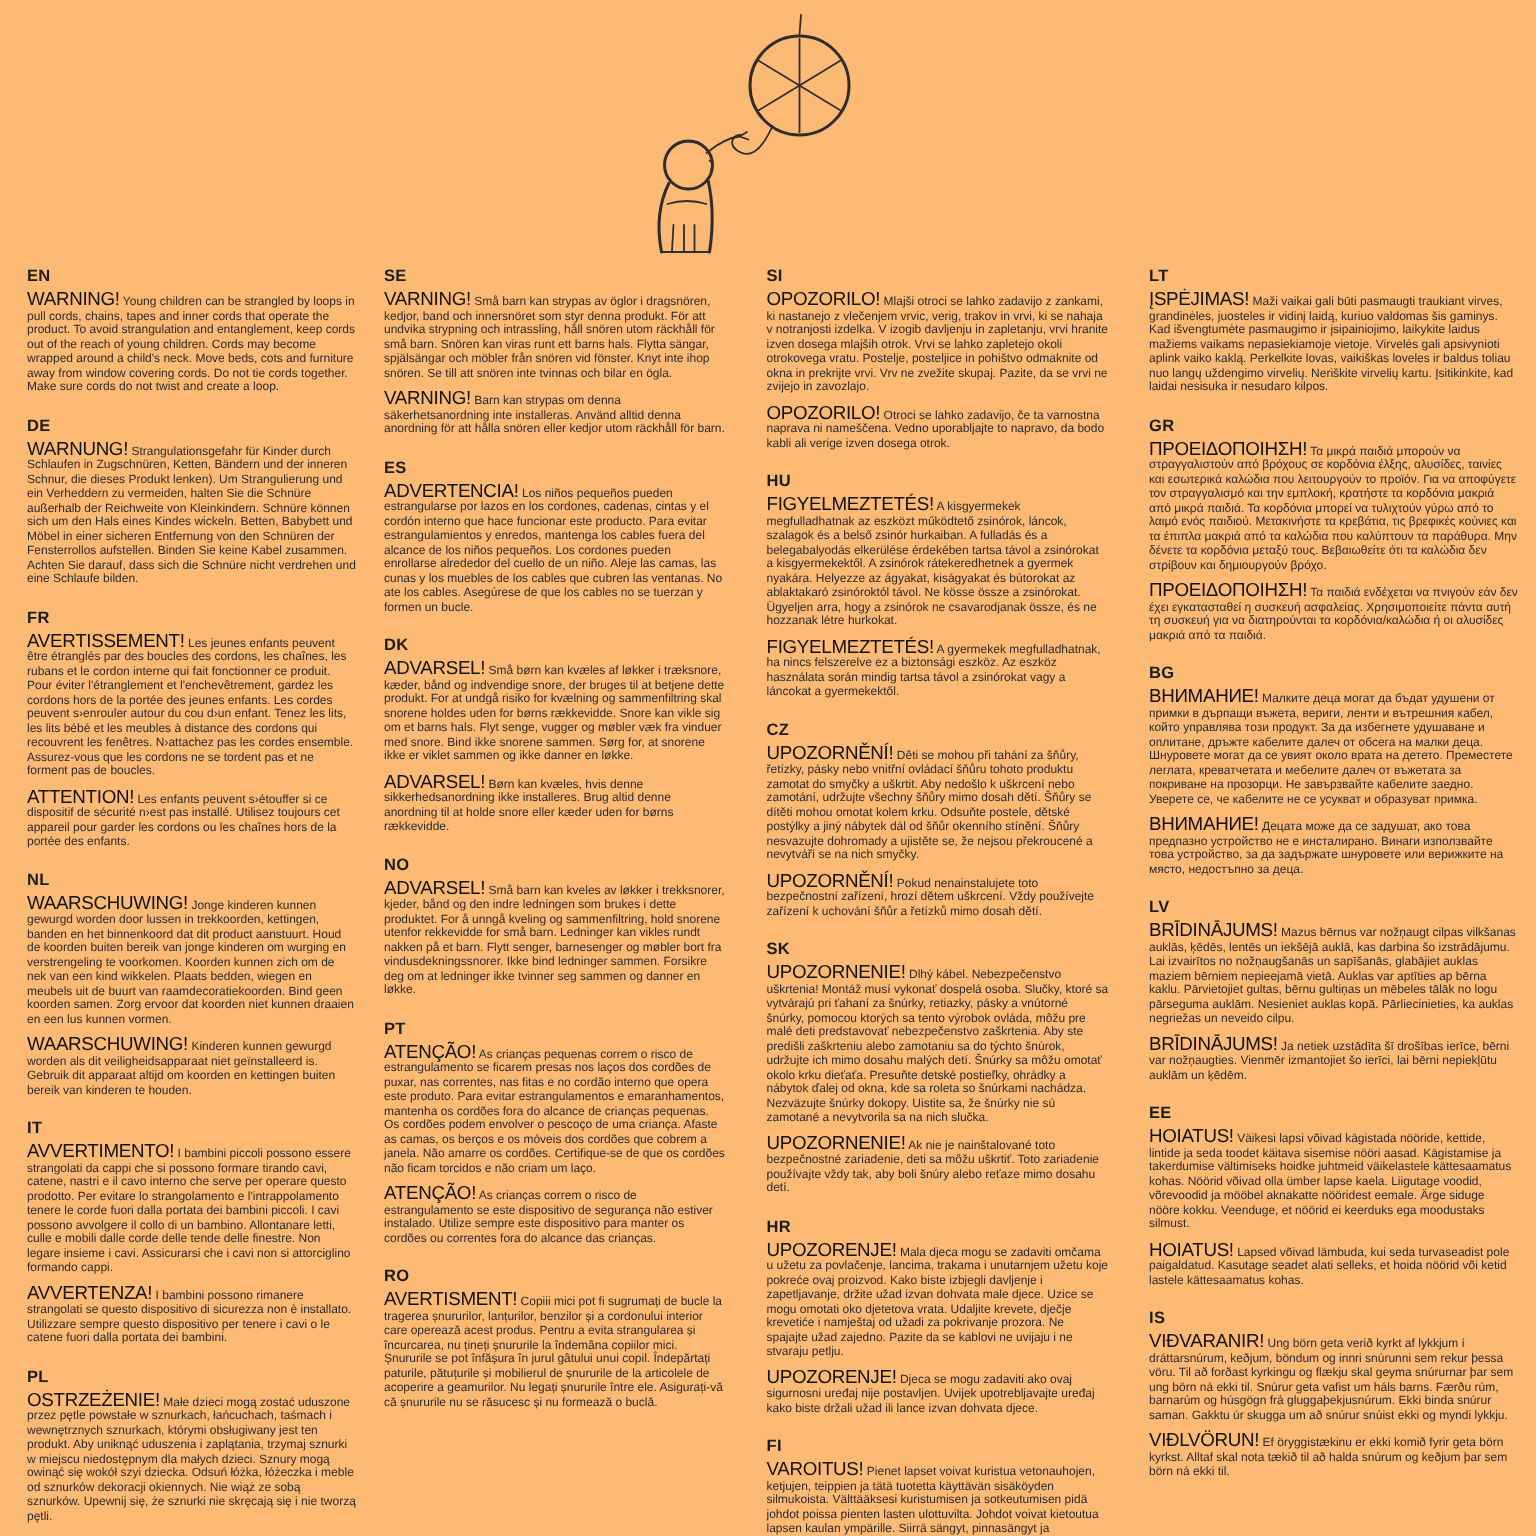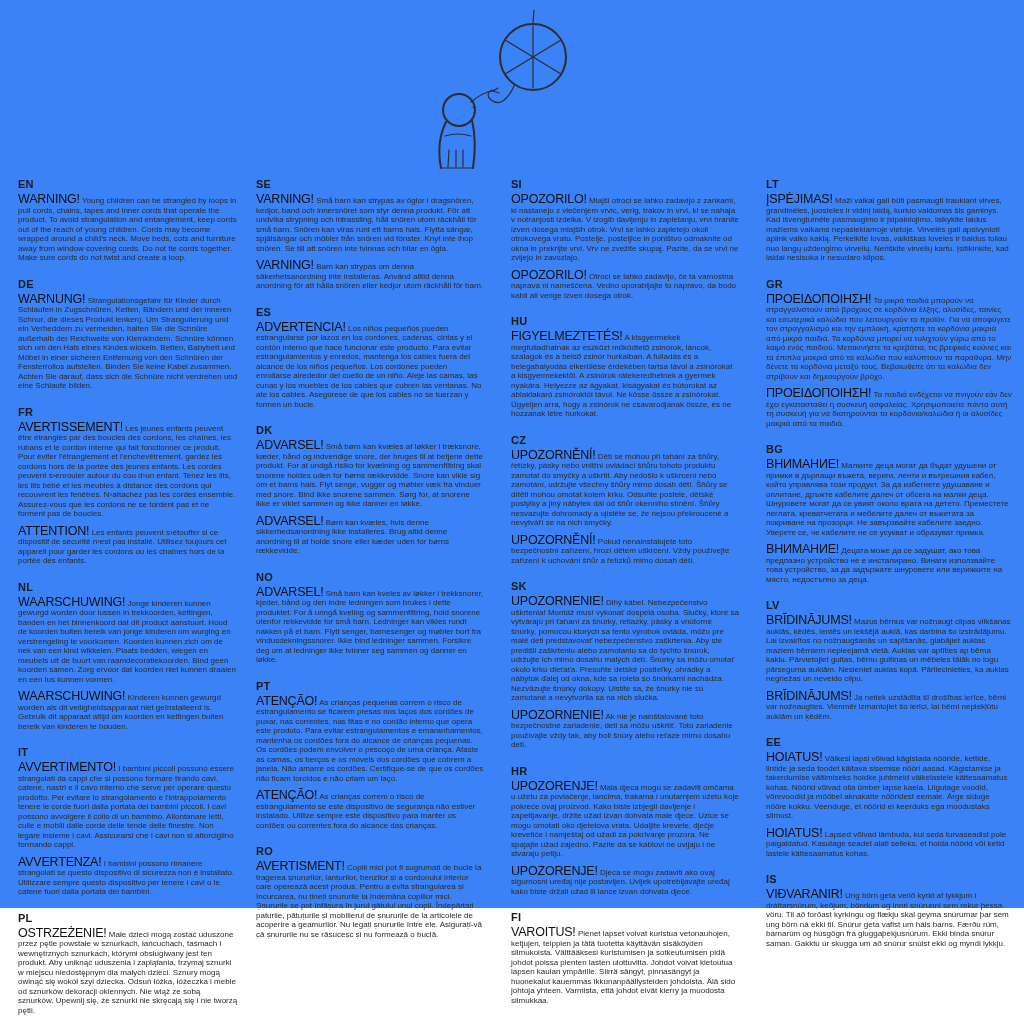--- a/index.html
+++ b/index.html
@@ -1,17 +1,17 @@
 <!DOCTYPE html>
 <html><head>
 <meta charset="utf-8">
 <style>
   html,body{margin:0;padding:0;width:1024px;height:1024px;background:#ffffff;overflow:hidden;}
   body{font-family:"Liberation Sans","DejaVu Sans",sans-serif;color:#1c1c1c;}
-  .sheet{position:relative;width:1024px;height:908px;background:#3b82f6;}
+  .sheet{position:relative;width:1024px;height:1024px;background:#fdba74;}
   .illus{position:absolute;left:415px;top:8px;width:185px;height:168px;}
   .col{position:absolute;top:178px;}
   .col1{left:18px;width:220px;}
   .col2{left:256px;width:228px;}
   .col3{left:511px;width:228px;}
   .col4{left:766px;width:246px;}
   .lang-section{margin:0 0 0 0;padding-top:9px;}
   .lang-section:first-child{padding-top:0;}
   .code{font-size:11px;font-weight:bold;margin:0 0 3px 0;letter-spacing:0.2px;}
   .para{margin:0 0 6px 0;font-size:8px;line-height:9.5px;color:#2a2a2a;text-align:left;}
@@ -107,20 +107,21 @@
     </div>
   <div class="col col3">
       <section class="lang-section">
         <div class="code">SI</div>
         <p class="para"><span class="head">OPOZORILO!</span> <span>Mlajši otroci se lahko zadavijo z zankami, ki nastanejo z vlečenjem vrvic, verig, trakov in vrvi, ki se nahaja v notranjosti izdelka. V izogib davljenju in zapletanju, vrvi hranite izven dosega mlajših otrok. Vrvi se lahko zapletejo okoli otrokovega vratu. Postelje, posteljice in pohištvo odmaknite od okna in prekrijte vrvi. Vrv ne zvežite skupaj. Pazite, da se vrvi ne zvijejo in zavozlajo.</span></p>
         <p class="para"><span class="head">OPOZORILO!</span> <span>Otroci se lahko zadavijo, če ta varnostna naprava ni nameščena. Vedno uporabljajte to napravo, da bodo kabli ali verige izven dosega otrok.</span></p>
       </section>
       <section class="lang-section">
         <div class="code">HU</div>
         <p class="para"><span class="head">FIGYELMEZTETÉS!</span> <span>A kisgyermekek megfulladhatnak az eszközt működtető zsinórok, láncok, szalagok és a belső zsinór hurkaiban. A fulladás és a belegabalyodás elkerülése érdekében tartsa távol a zsinórokat a kisgyermekektől. A zsinórok rátekeredhetnek a gyermek nyakára. Helyezze az ágyakat, kiságyakat és bútorokat az ablaktakaró zsinóroktól távol. Ne kösse össze a zsinórokat. Ügyeljen arra, hogy a zsinórok ne csavarodjanak össze, és ne hozzanak létre hurkokat.</span></p>
+        <p class="para"><span class="head">FIGYELMEZTETÉS!</span> <span>A gyermekek megfulladhatnak, ha nincs felszerelve ez a biztonsági eszköz. Az eszköz használata során mindig tartsa távol a zsinórokat vagy a láncokat a gyermekektől.</span></p>
       </section>
       <section class="lang-section">
         <div class="code">CZ</div>
         <p class="para"><span class="head">UPOZORNĚNÍ!</span> <span>Děti se mohou při tahání za šňůry, řetízky, pásky nebo vnitřní ovládací šňůru tohoto produktu zamotat do smyčky a uškrtit. Aby nedošlo k uškrcení nebo zamotání, udržujte všechny šňůry mimo dosah dětí. Šňůry se dítěti mohou omotat kolem krku. Odsuňte postele, dětské postýlky a jiný nábytek dál od šňůr okenního stínění. Šňůry nesvazujte dohromady a ujistěte se, že nejsou překroucené a nevytváří se na nich smyčky.</span></p>
         <p class="para"><span class="head">UPOZORNĚNÍ!</span> <span>Pokud nenainstalujete toto bezpečnostní zařízení, hrozí dětem uškrcení. Vždy používejte zařízení k uchování šňůr a řetízků mimo dosah dětí.</span></p>
       </section>
       <section class="lang-section">
         <div class="code">SK</div>
         <p class="para"><span class="head">UPOZORNENIE!</span> <span>Dlhý kábel. Nebezpečenstvo uškrtenia! Montáž musí vykonať dospelá osoba. Slučky, ktoré sa vytvárajú pri ťahaní za šnúrky, retiazky, pásky a vnútorné šnúrky, pomocou ktorých sa tento výrobok ovláda, môžu pre malé deti predstavovať nebezpečenstvo zaškrtenia. Aby ste predišli zaškrteniu alebo zamotaniu sa do týchto šnúrok, udržujte ich mimo dosahu malých detí. Šnúrky sa môžu omotať okolo krku dieťaťa. Presuňte detské postieľky, ohrádky a nábytok ďalej od okna, kde sa roleta so šnúrkami nachádza. Nezväzujte šnúrky dokopy. Uistite sa, že šnúrky nie sú zamotané a nevytvorila sa na nich slučka.</span></p>
         <p class="para"><span class="head">UPOZORNENIE!</span> <span>Ak nie je nainštalované toto bezpečnostné zariadenie, deti sa môžu uškrtiť. Toto zariadenie používajte vždy tak, aby boli šnúry alebo reťaze mimo dosahu detí.</span></p>
@@ -156,16 +157,17 @@
         <p class="para"><span class="head">BRĪDINĀJUMS!</span> <span>Ja netiek uzstādīta šī drošības ierīce, bērni var nožņaugties. Vienmēr izmantojiet šo ierīci, lai bērni nepiekļūtu auklām un ķēdēm.</span></p>
       </section>
       <section class="lang-section">
         <div class="code">EE</div>
         <p class="para"><span class="head">HOIATUS!</span> <span>Väikesi lapsi võivad kägistada nööride, kettide, lintide ja seda toodet käitava sisemise nööri aasad. Kägistamise ja takerdumise vältimiseks hoidke juhtmeid väikelastele kättesaamatus kohas. Nöörid võivad olla ümber lapse kaela. Liigutage voodid, võrevoodid ja mööbel aknakatte nööridest eemale. Ärge siduge nööre kokku. Veenduge, et nöörid ei keerduks ega moodustaks silmust.</span></p>
         <p class="para"><span class="head">HOIATUS!</span> <span>Lapsed võivad lämbuda, kui seda turvaseadist pole paigaldatud. Kasutage seadet alati selleks, et hoida nöörid või ketid lastele kättesaamatus kohas.</span></p>
       </section>
       <section class="lang-section">
         <div class="code">IS</div>
         <p class="para"><span class="head">VIÐVARANIR!</span> <span>Ung börn geta verið kyrkt af lykkjum í dráttarsnúrum, keðjum, böndum og innri snúrunni sem rekur þessa vöru. Til að forðast kyrkingu og flækju skal geyma snúrurnar þar sem ung börn ná ekki til. Snúrur geta vafist um háls barns. Færðu rúm, barnarúm og húsgögn frá gluggaþekjusnúrum. Ekki binda snúrur saman. Gakktu úr skugga um að snúrur snúist ekki og myndi lykkju.</span></p>
+        <p class="para"><span class="head">VIÐLVÖRUN!</span> <span>Ef öryggistækinu er ekki komið fyrir geta börn kyrkst. Alltaf skal nota tækið til að halda snúrum og keðjum þar sem börn ná ekki til.</span></p>
       </section>
     </div>
 
 </div>
 
 </body></html>

